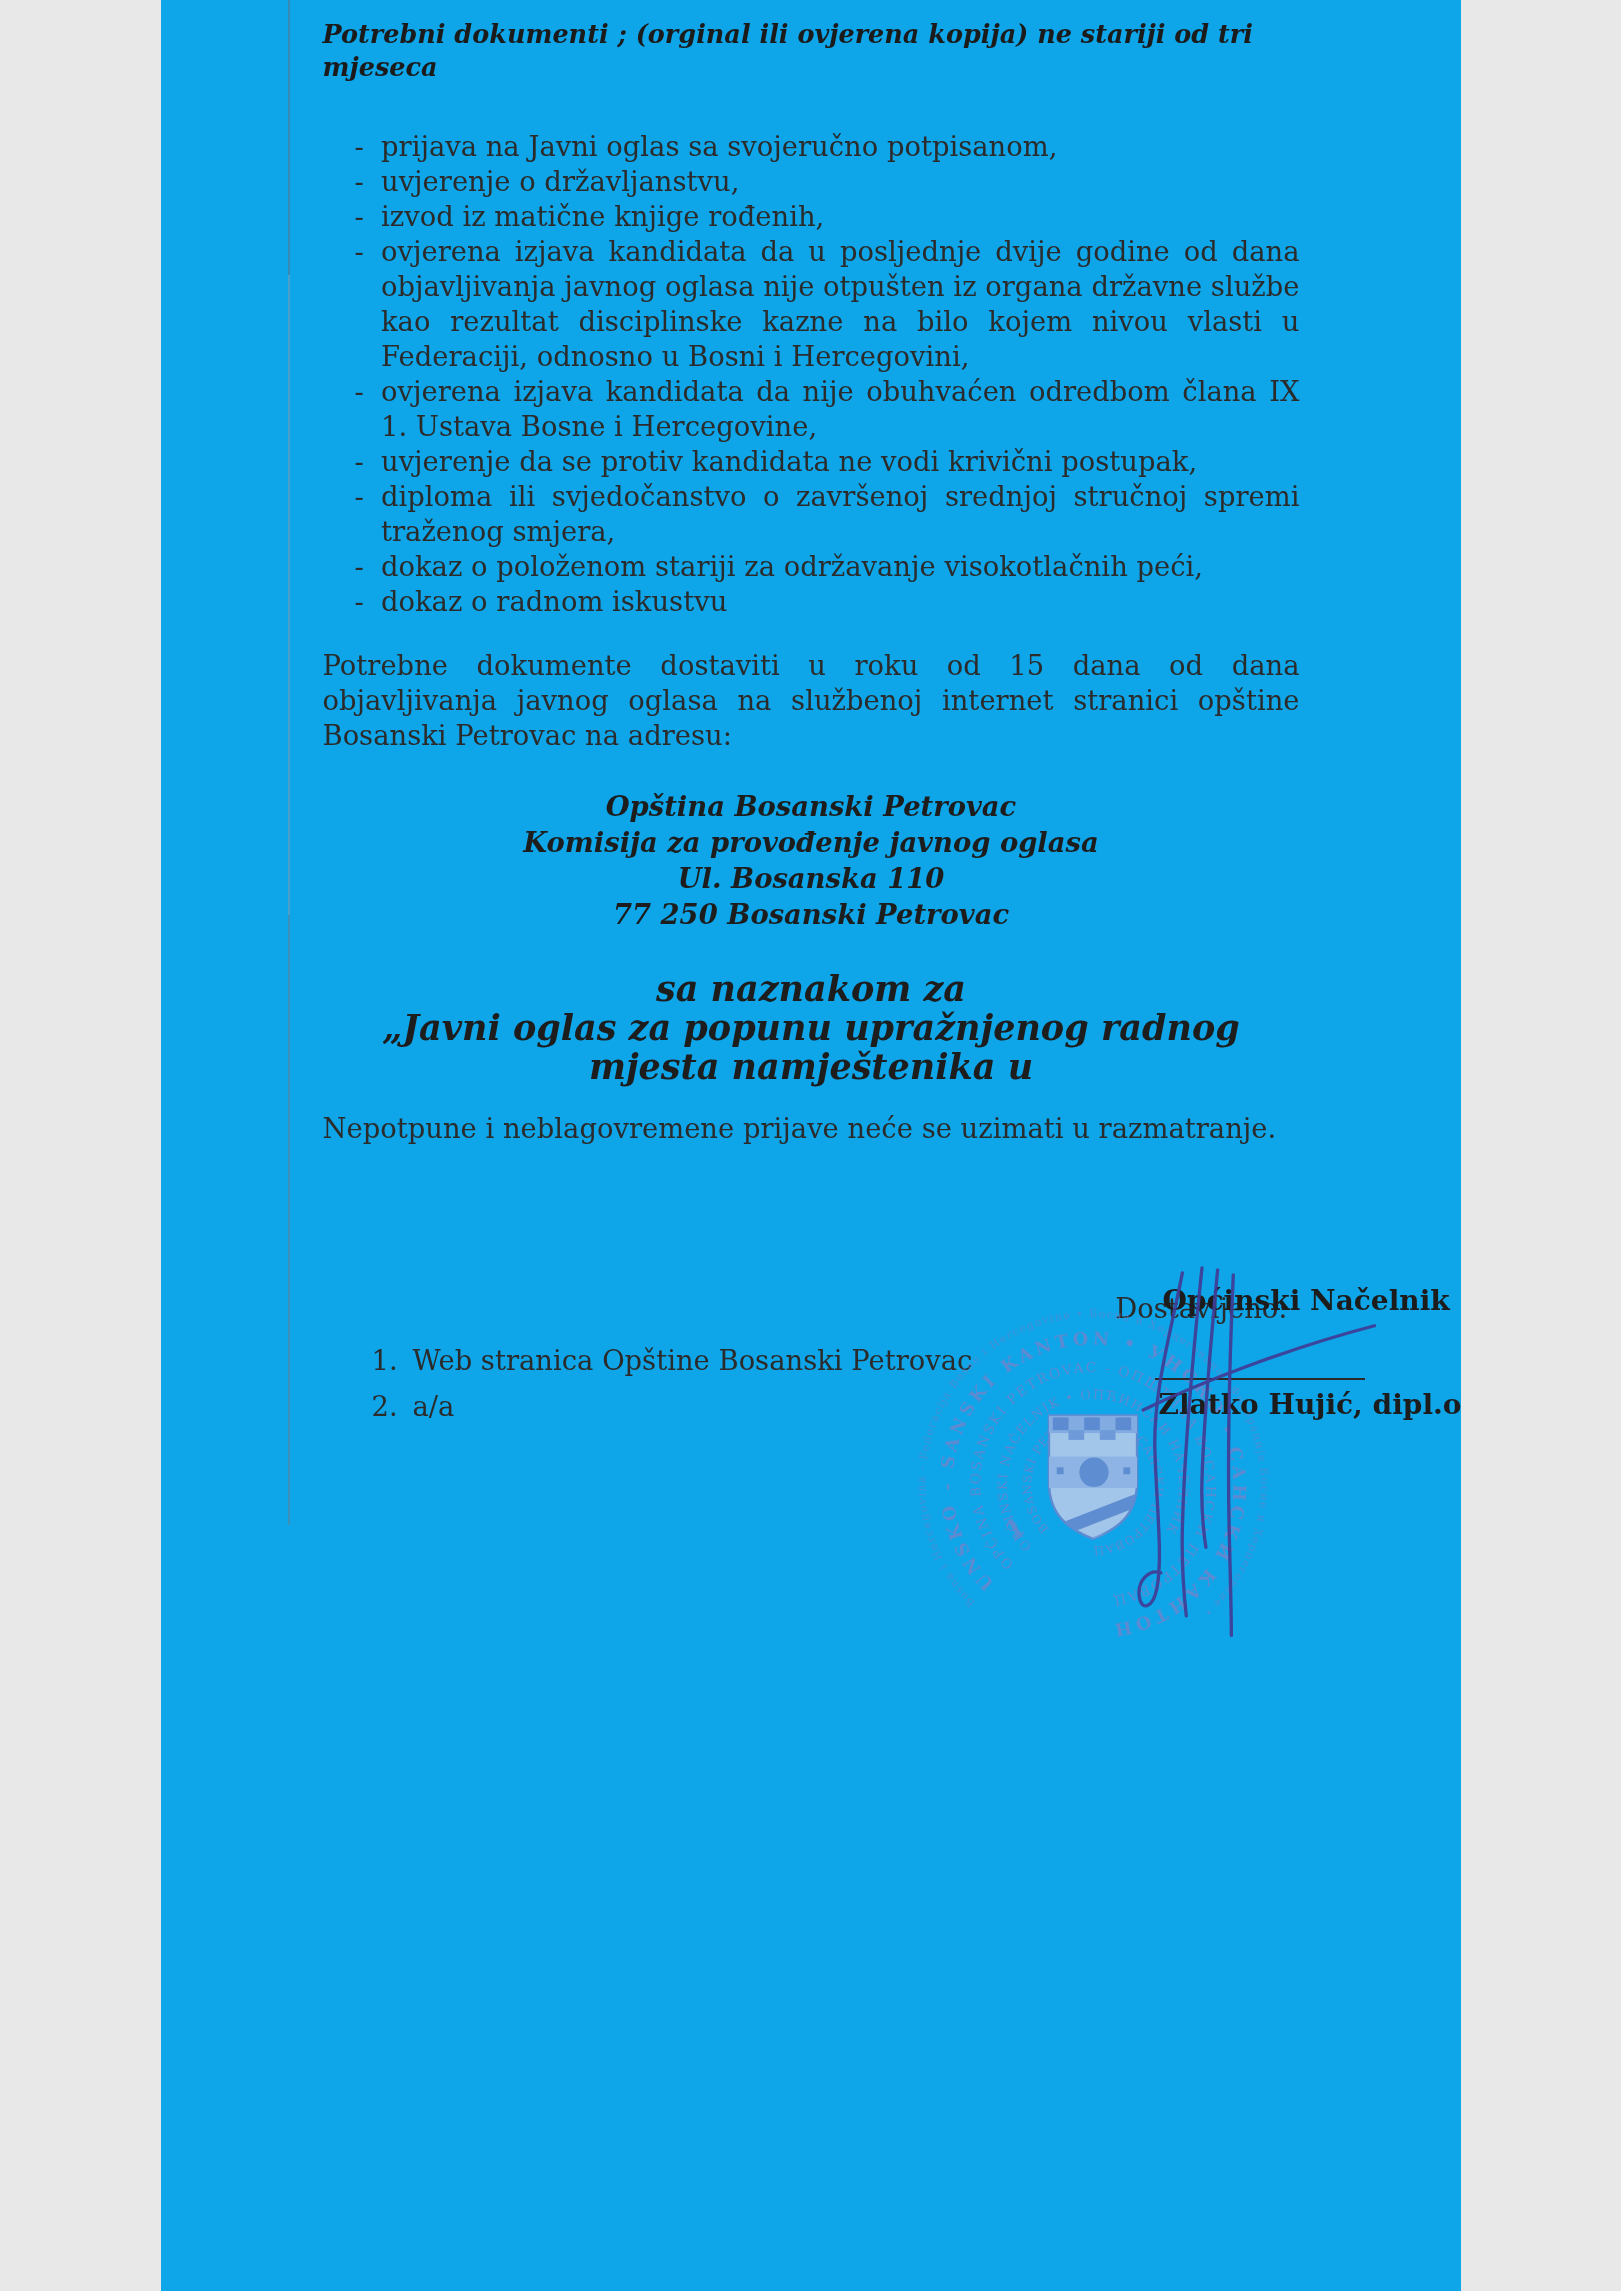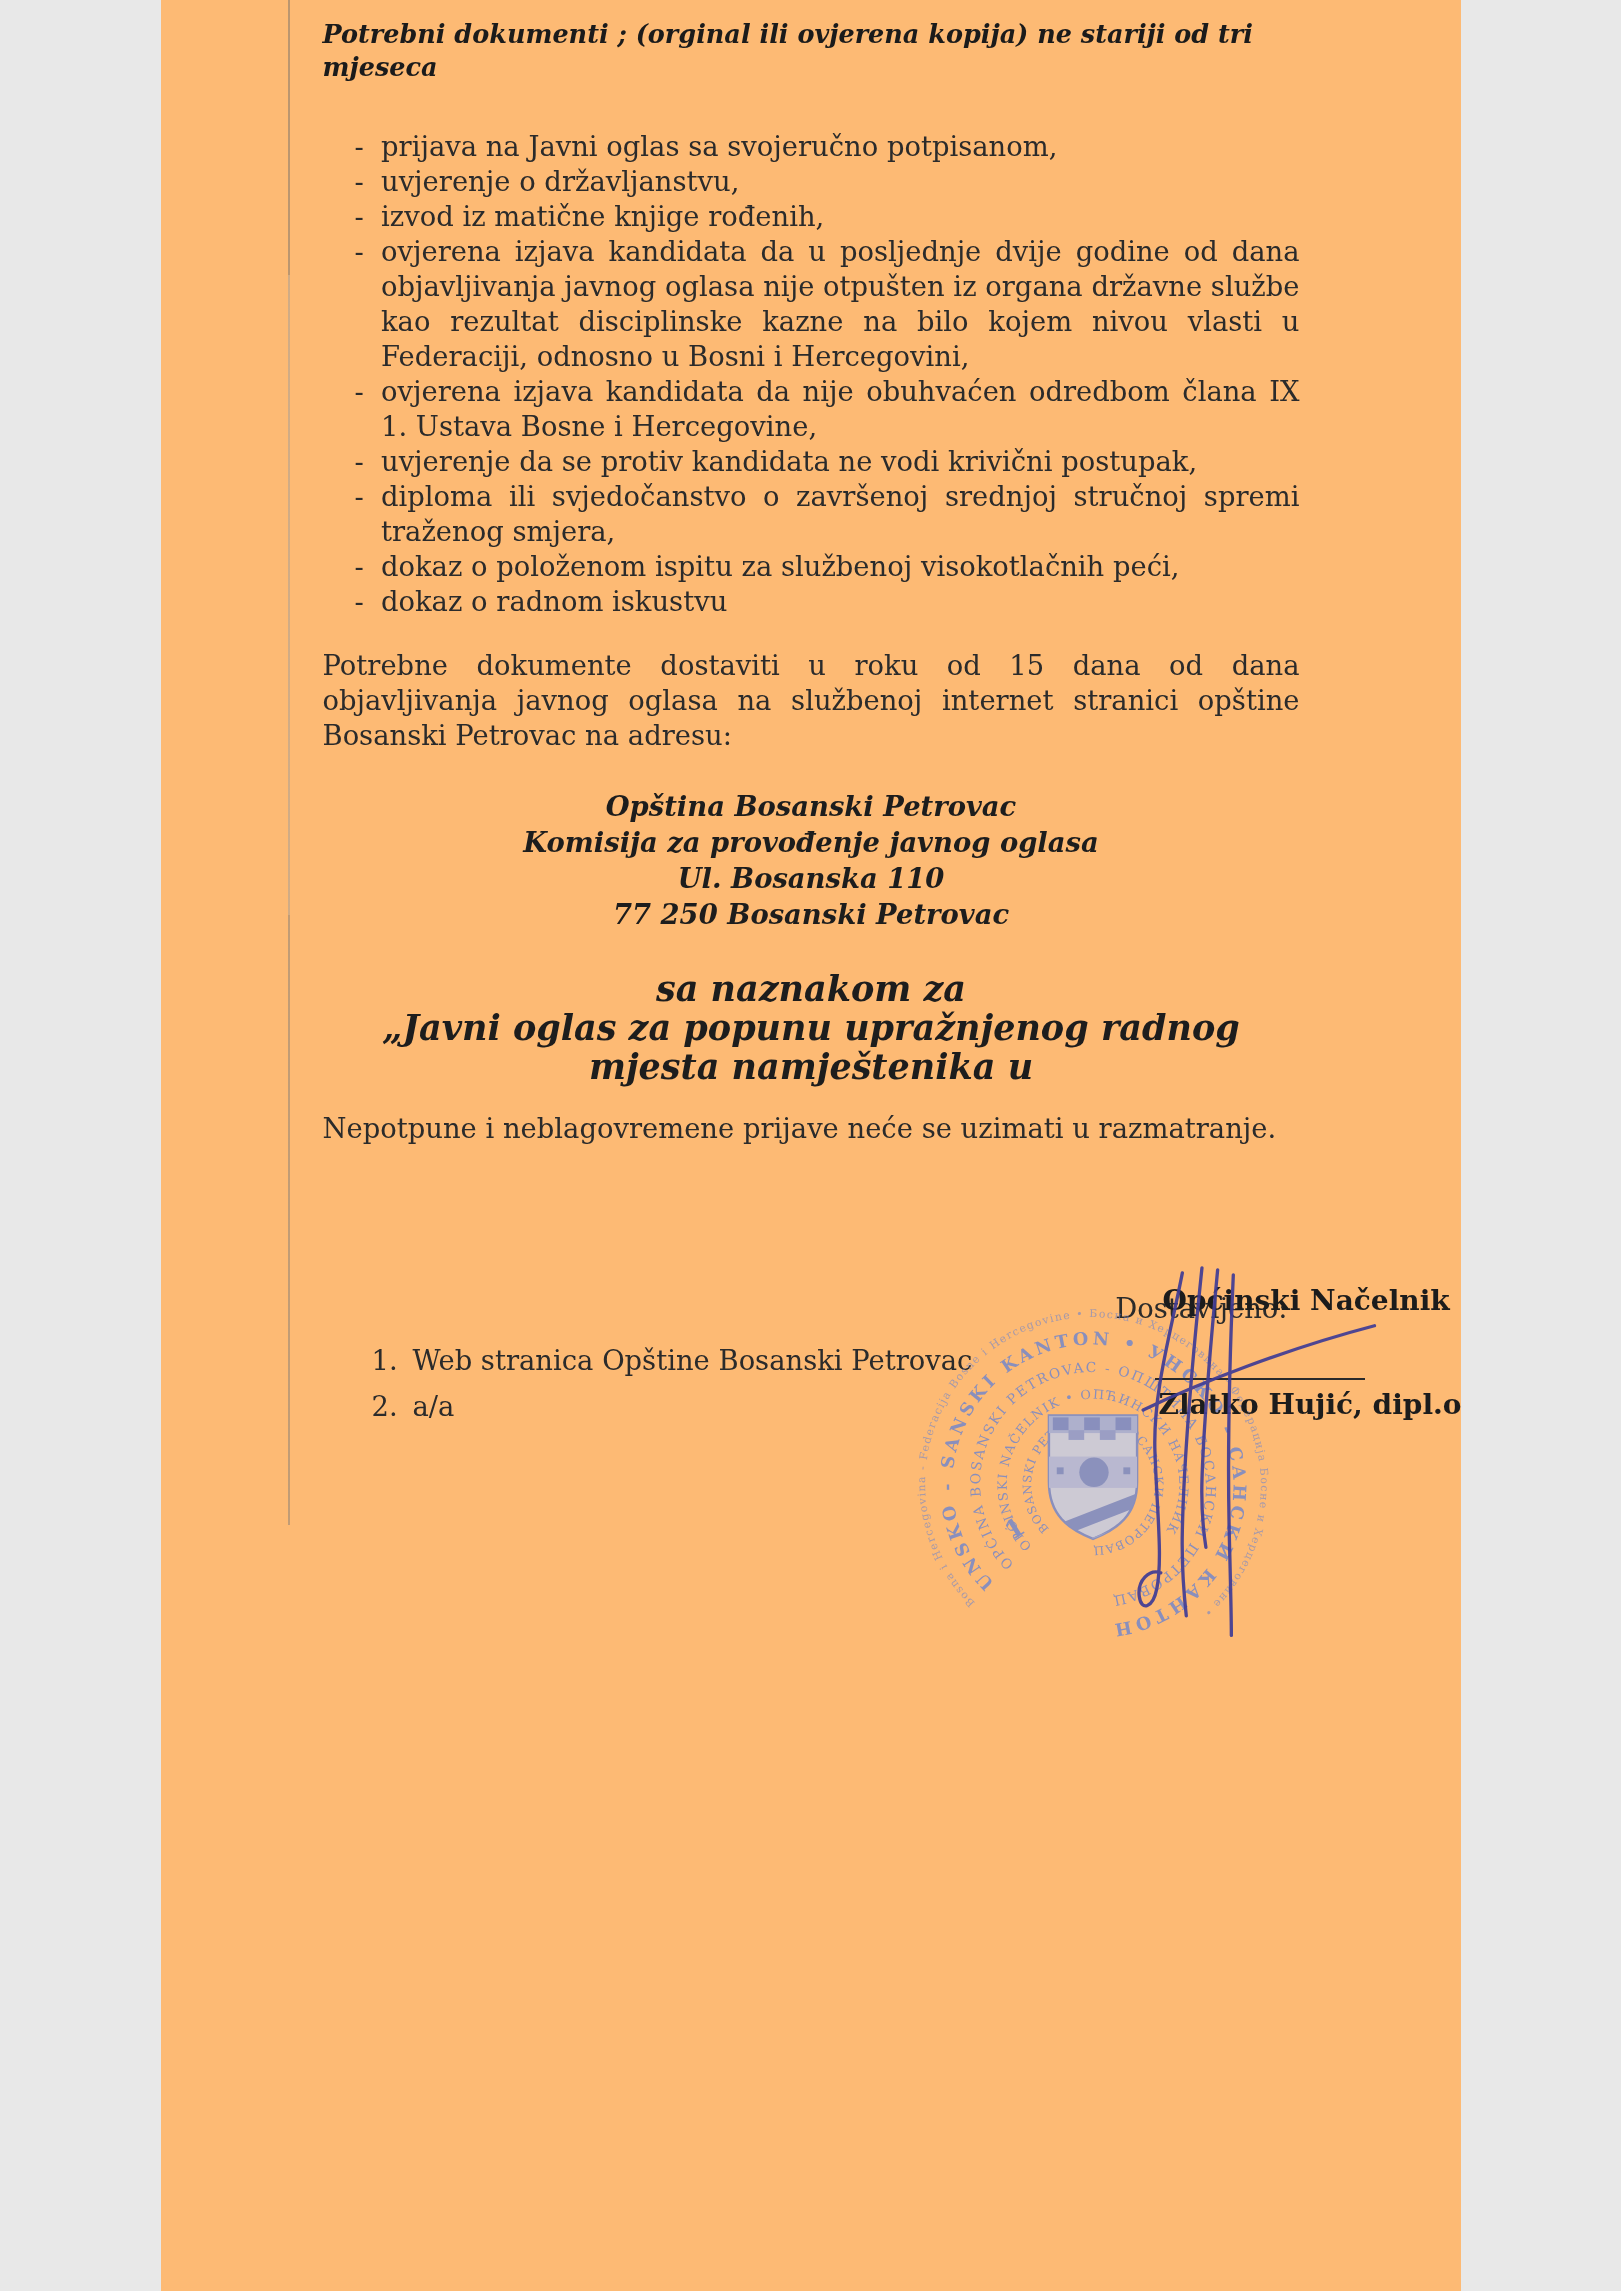--- a/index.html
+++ b/index.html
@@ -1,20 +1,20 @@
 <!DOCTYPE html>
 <html><head>
 <meta charset="utf-8">
 <style>
   html,body{margin:0;padding:0;background:#e8e8e8;}
   .page{
     position:relative;
     width:1300px;height:2292px;
     margin:0 auto;
-    background:#fdba74;
+    background:#0ea5e9;
     font-family:"DejaVu Serif","Liberation Serif",serif;
     color:#262626;
     overflow:hidden;
   }
   .scan-line{
     position:absolute;left:127px;top:0;width:2.9px;height:1525px;
     background:linear-gradient(#6a6a6a 0 18%,#9a9a9a 18% 60%,#777 60% 100%);
     opacity:.45;
   }
   .content{padding:17.6px 161px 0 162px;font-size:27.4px;line-height:35px;}
@@ -94,21 +94,21 @@
       <li>
         <span class="dash">-</span>
         <span class="req-text">uvjerenje da se protiv kandidata ne vodi krivični postupak,</span>
       </li>
       <li>
         <span class="dash">-</span>
         <span class="req-text">diploma ili svjedočanstvo o završenoj srednjoj stručnoj spremi traženog smjera,</span>
       </li>
       <li>
         <span class="dash">-</span>
-        <span class="req-text">dokaz o položenom ispitu za službenoj visokotlačnih peći,</span>
+        <span class="req-text">dokaz o položenom stariji za održavanje visokotlačnih peći,</span>
       </li>
       <li>
         <span class="dash">-</span>
         <span class="req-text">dokaz o radnom iskustvu</span>
       </li>
     </ul>
 
     <p class="para">Potrebne dokumente dostaviti u roku od 15 dana od dana objavljivanja javnog oglasa na službenoj internet stranici opštine Bosanski Petrovac  na adresu:</p>
 
     <div class="address-block">

